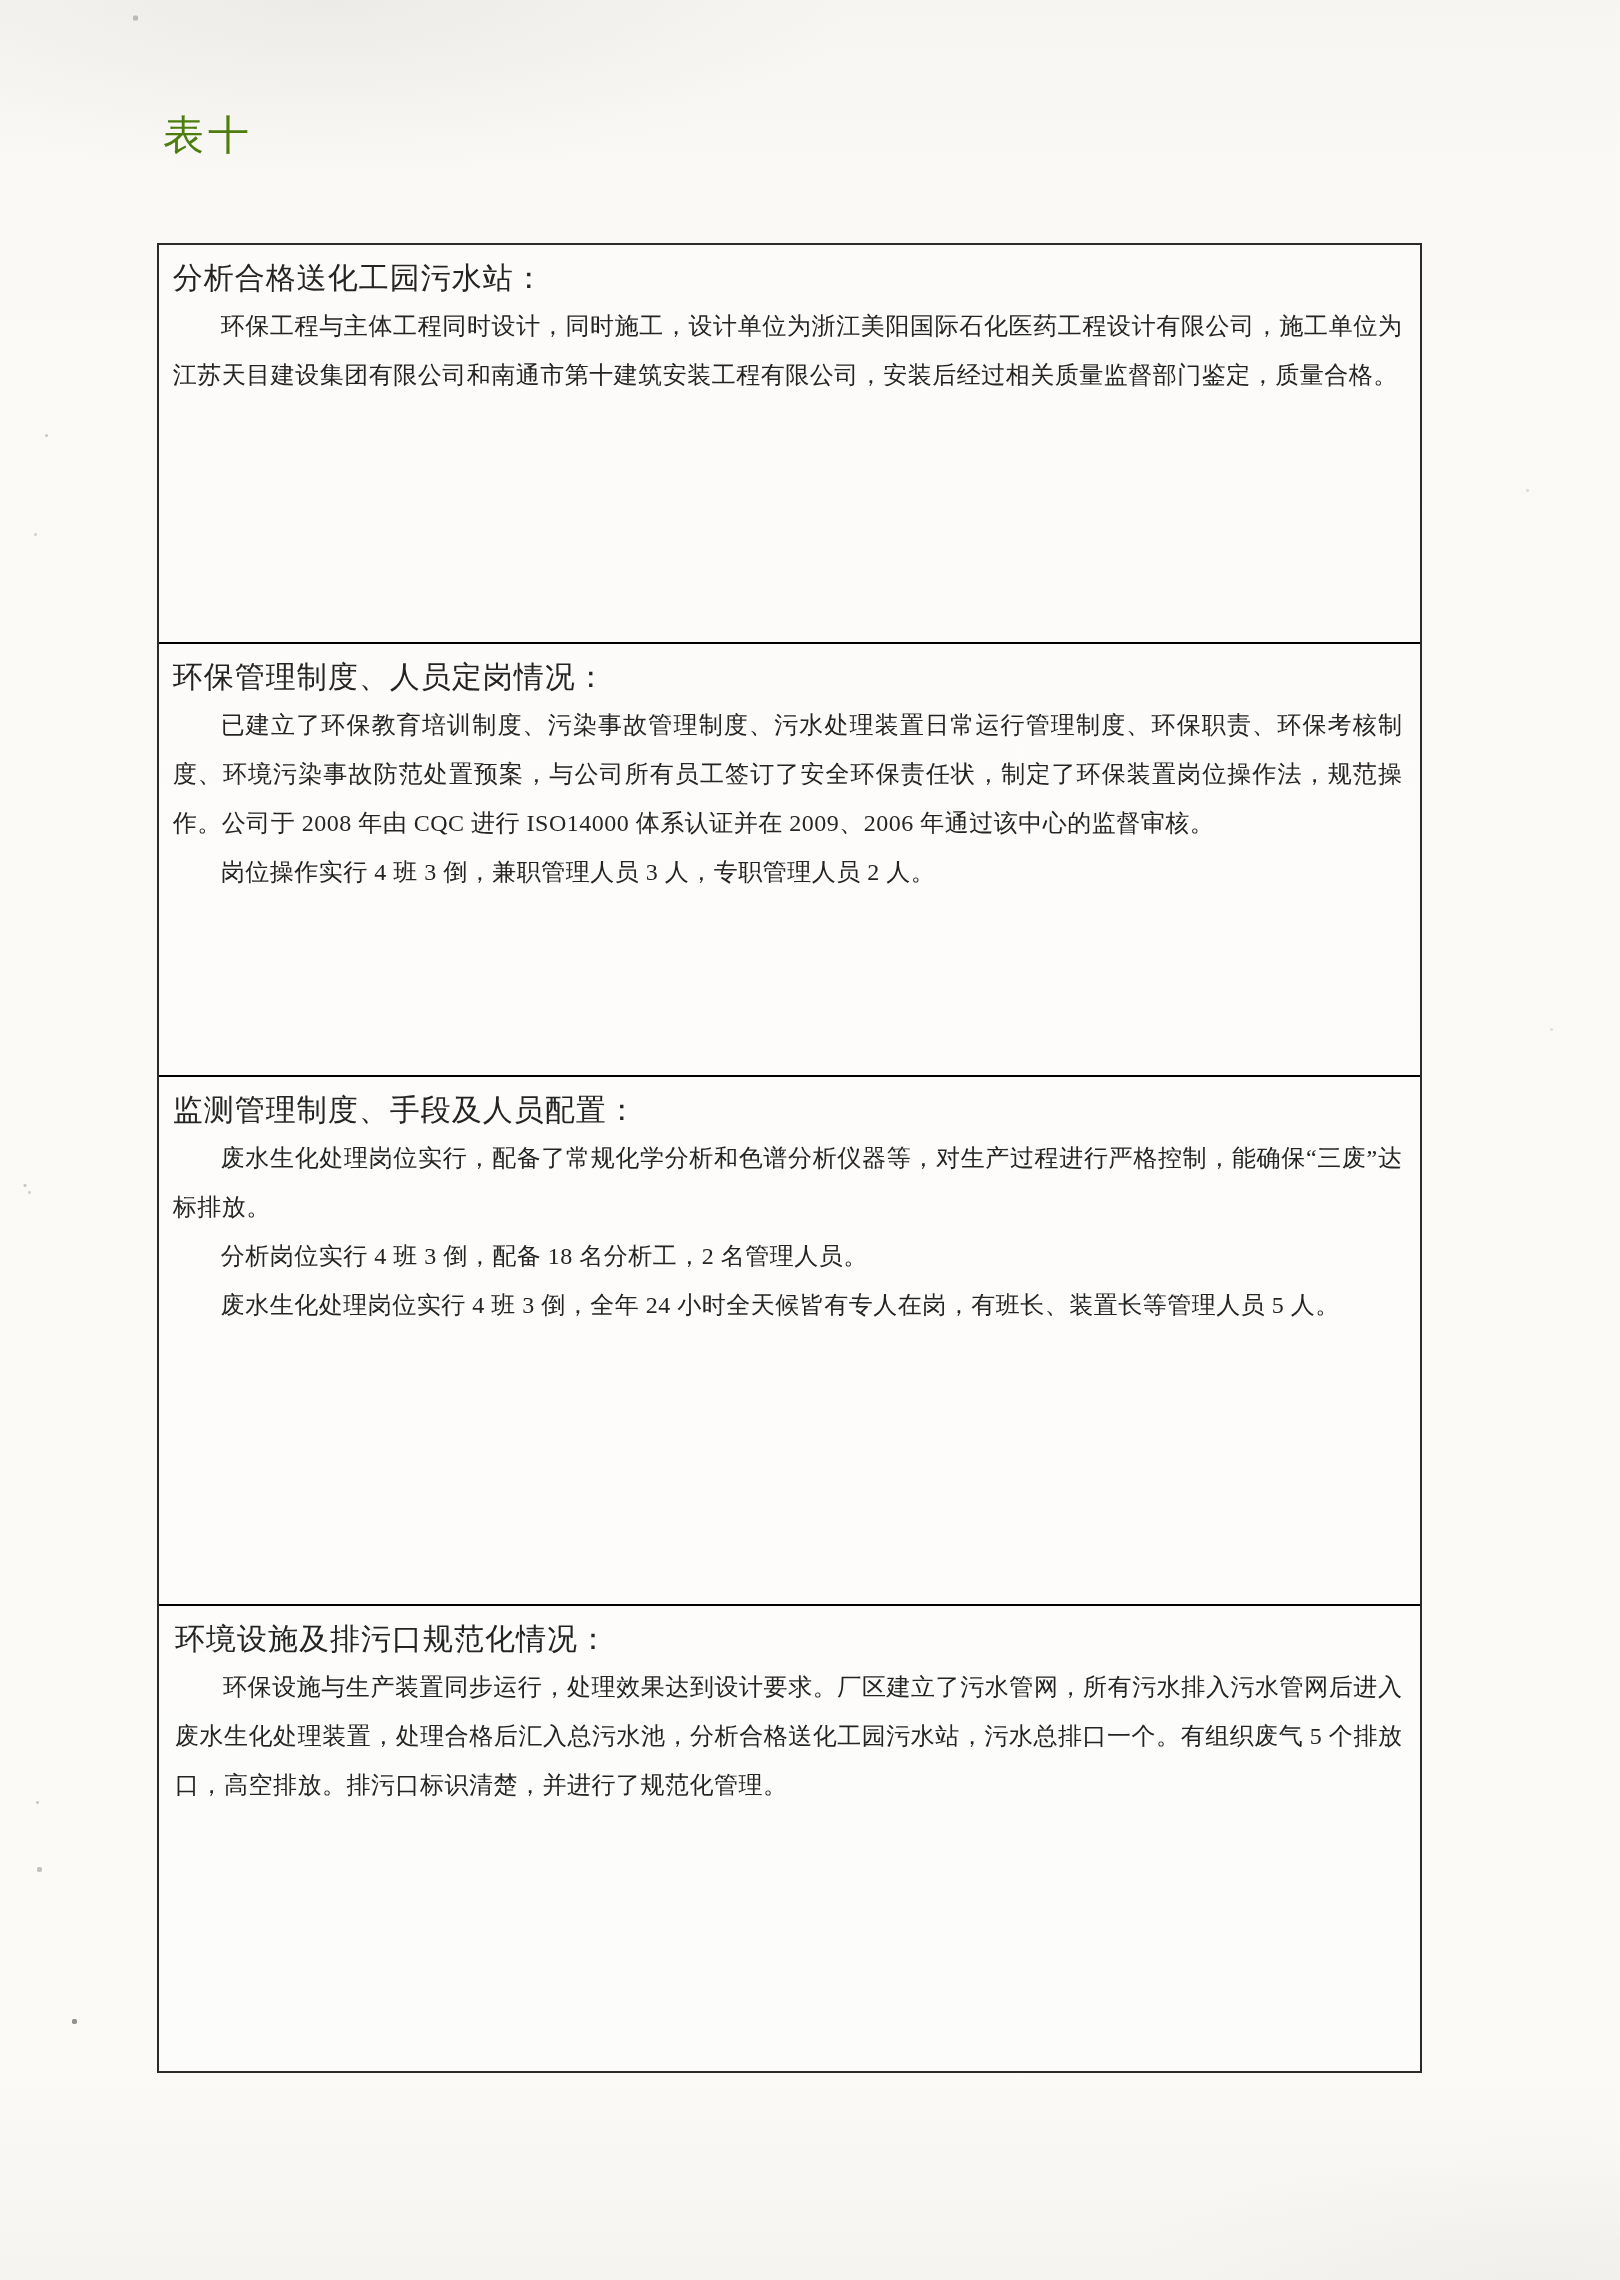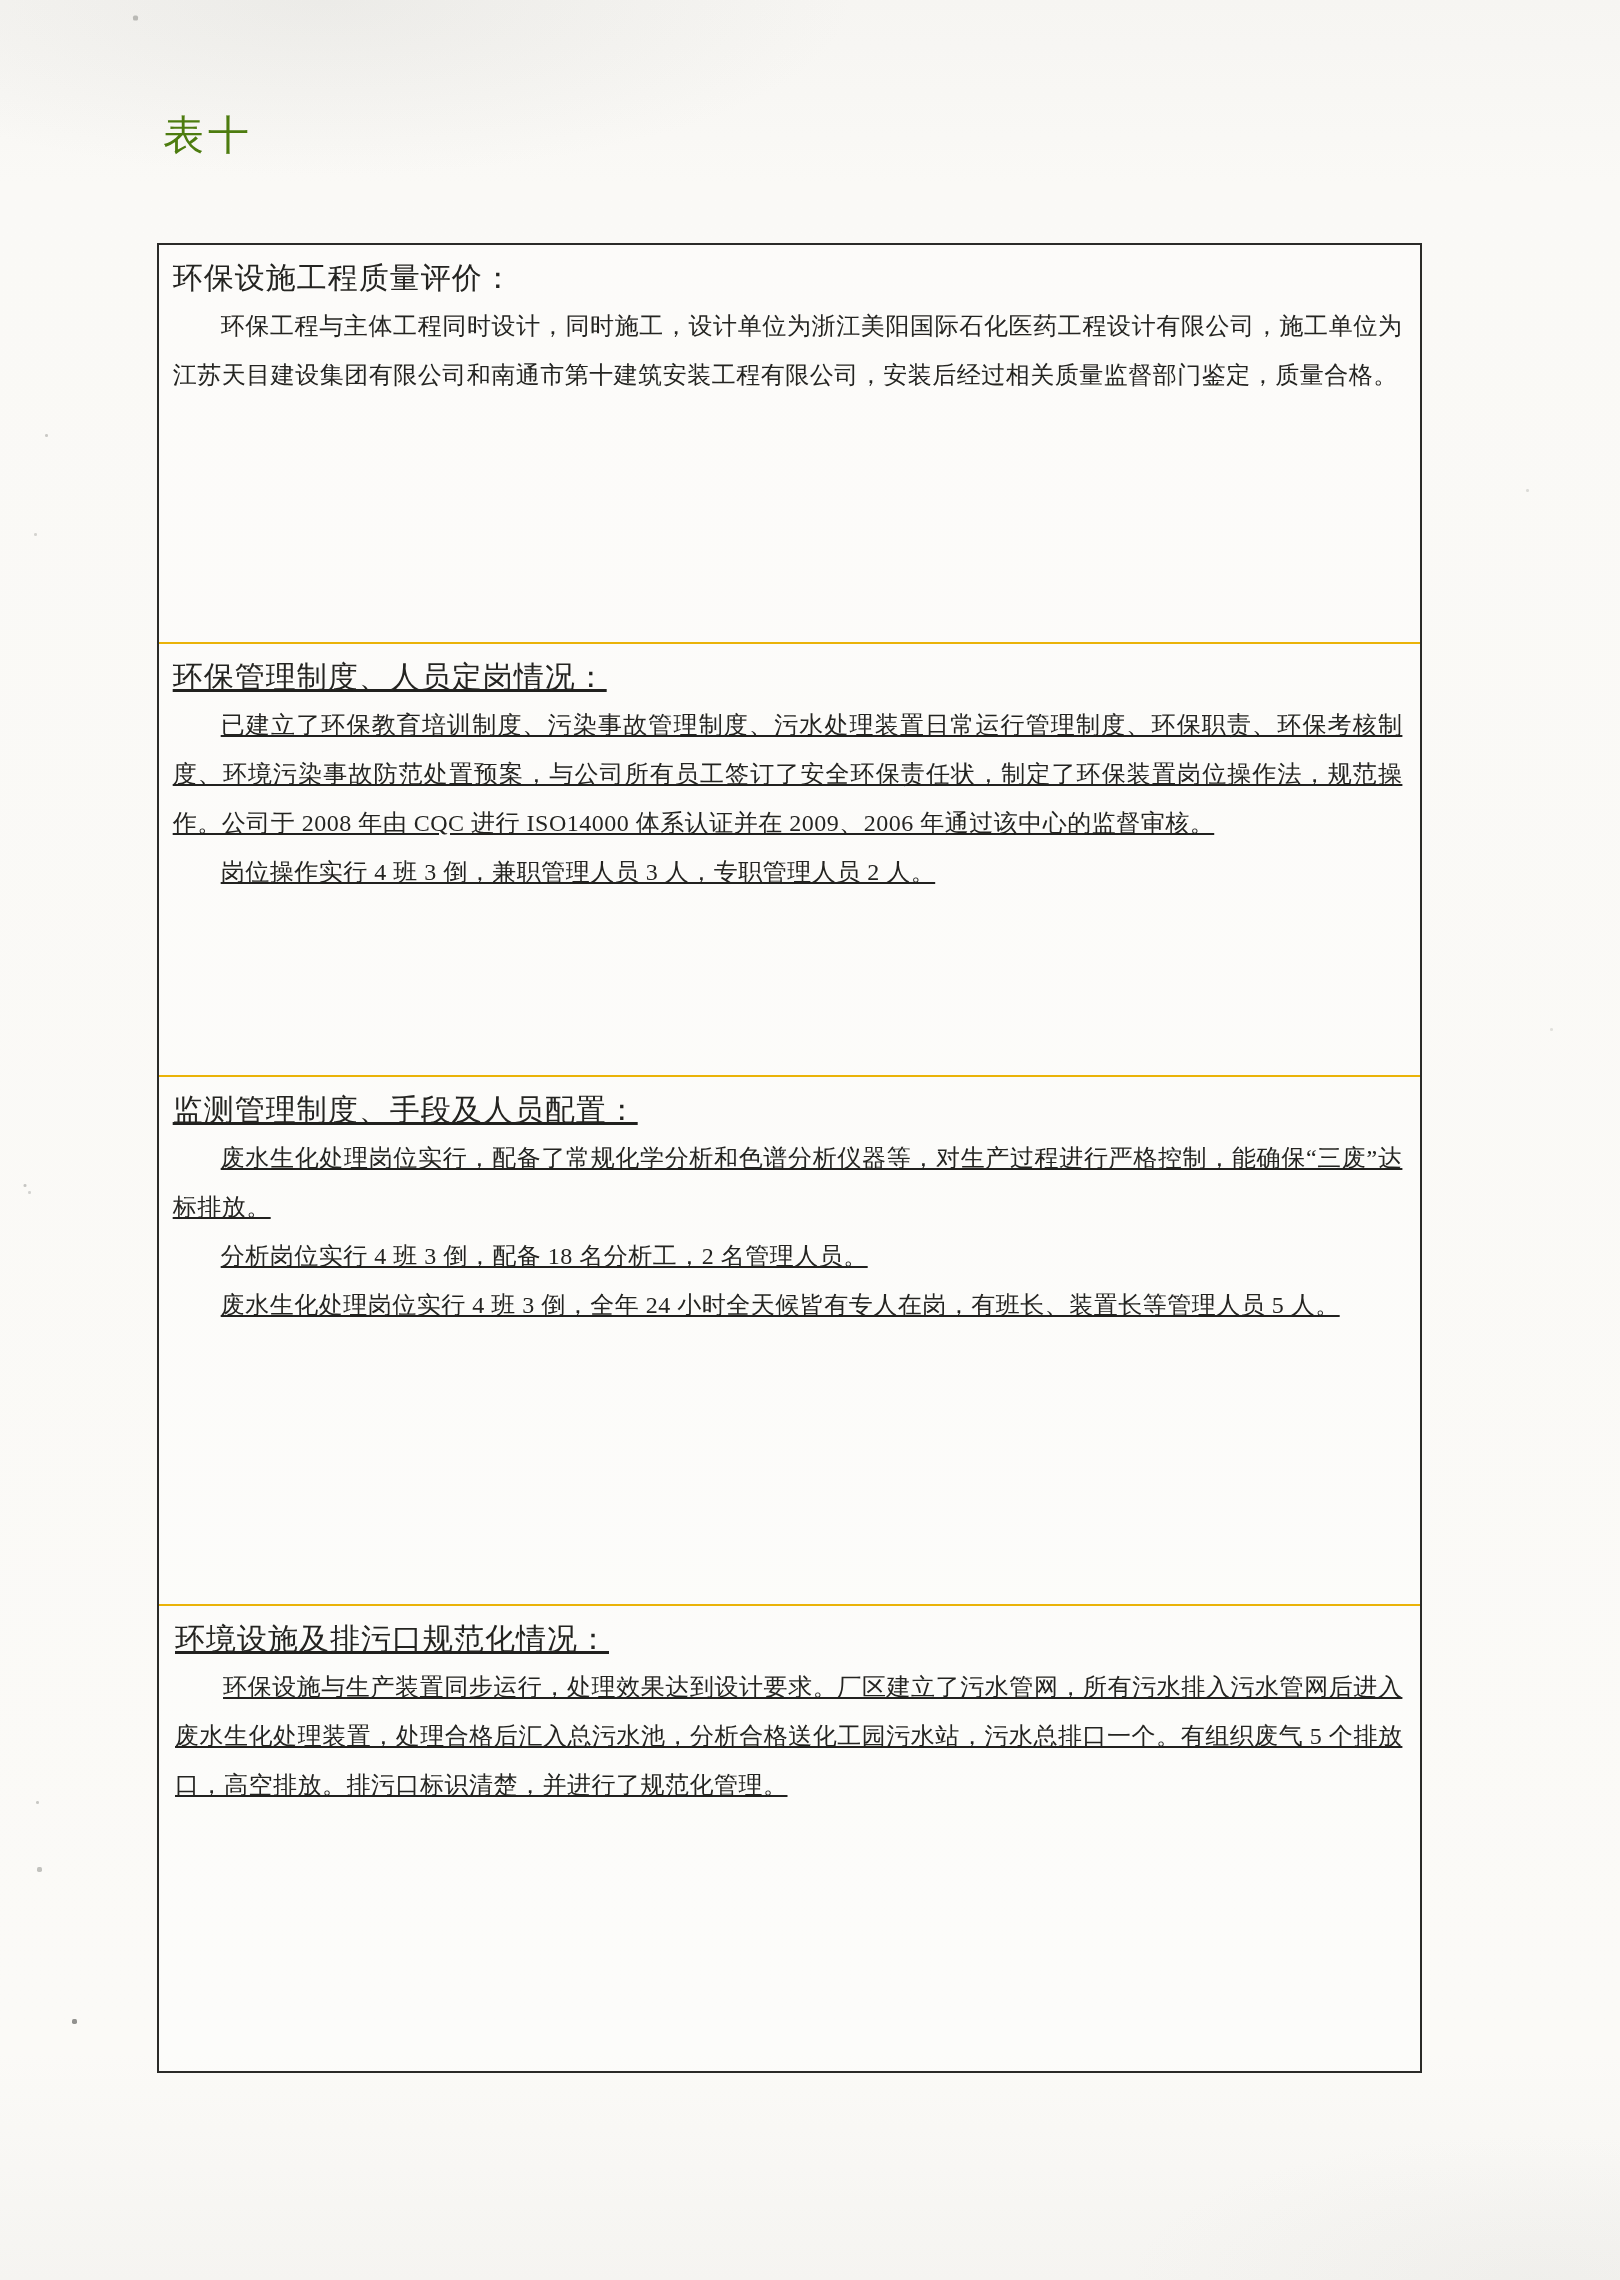--- a/index.html
+++ b/index.html
@@ -32,22 +32,21 @@
     top: 243px;
     width: 1261px;
     border: 2px solid #2b2b28;
     background: rgba(255,255,255,0.35);
   }
   .doc-section {
     box-sizing: border-box;
     padding: 7.8px 17.6px 9.8px 13.7px;
   }
   .doc-section + .doc-section {
-    border-top: 2px solid #eab308;
-    text-decoration: underline;
+    border-top: 2px solid #000000;
   }
   .sec-1 { height: 397px; }
   .sec-2 { height: 433px; }
   .sec-3 { height: 529px; }
   .sec-4 { height: 467px; padding-left: 16px; }
   .sec-heading {
     font-size: 30px;
     line-height: 49px;
     margin: 0;
     font-weight: normal;
@@ -85,21 +84,21 @@
 </head>
 <body>
 
 <div class="scan-speckles"></div>
 
 <div class="page-title">表十</div>
 
 <div class="doc-table">
 
   <div class="doc-section sec-1">
-    <h2 class="sec-heading">环保设施工程质量评价：</h2>
+    <h2 class="sec-heading">分析合格送化工园污水站：</h2>
     <p class="sec-paragraph">环保工程与主体工程同时设计，同时施工，设计单位为浙江美阳国际石化医药工程设计有限公司，施工单位为江苏天目建设集团有限公司和南通市第十建筑安装工程有限公司，安装后经过相关质量监督部门鉴定，质量合格。</p>
   </div>
 
   <div class="doc-section sec-2">
     <h2 class="sec-heading">环保管理制度、人员定岗情况：</h2>
     <p class="sec-paragraph">已建立了环保教育培训制度、污染事故管理制度、污水处理装置日常运行管理制度、环保职责、环保考核制度、环境污染事故防范处置预案，与公司所有员工签订了安全环保责任状，制定了环保装置岗位操作法，规范操作。公司于 2008 年由 CQC 进行 ISO14000 体系认证并在 2009、2006 年通过该中心的监督审核。</p>
     <p class="sec-paragraph">岗位操作实行 4 班 3 倒，兼职管理人员 3 人，专职管理人员 2 人。</p>
   </div>
 
   <div class="doc-section sec-3">

